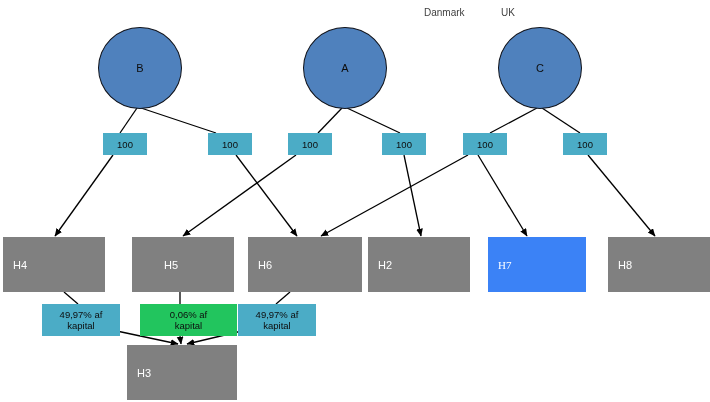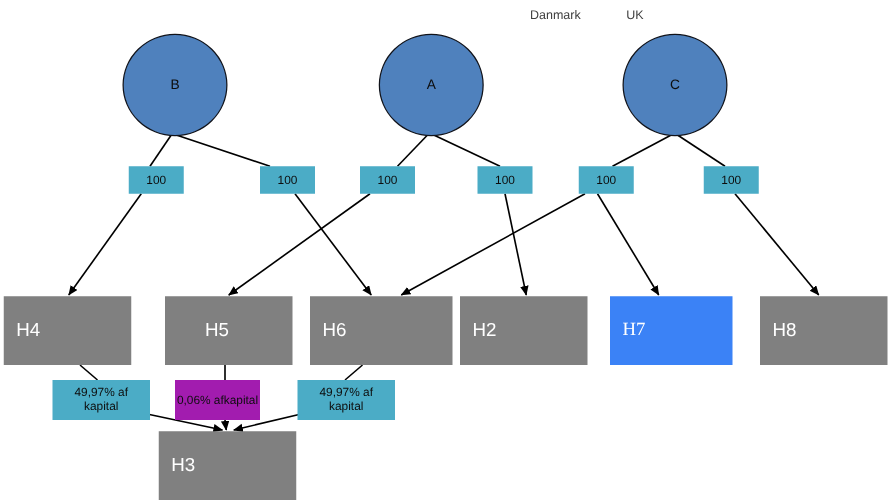--- a/index.html
+++ b/index.html
@@ -17,21 +17,21 @@
   .circle{
     border-radius:50%;
     background:#4F81BD;
     border:1.4px solid #11131a;
     display:flex;align-items:center;justify-content:center;
     font-size:11px;color:#0d0d0d;
   }
   .entity{
     background:#808080;
     display:flex;align-items:center;
-    font-size:15px;color:#ffffff;
+    font-size:11px;color:#ffffff;
     padding-left:10px;
   }
   .edgelabel{
     background:#4BACC6;
     display:flex;align-items:center;justify-content:center;
     font-size:9.5px;color:#0d0d0d;
     text-align:right;line-height:11px;
   }
   .region-label{
     position:absolute;
@@ -129,21 +129,21 @@
       </div>
       <div class="node edgelabel" style="left: 563px; top: 133px; width: 44px; height: 22px; background: rgb(75, 172, 198);">
         <span>100</span>
       </div>
     </div>
   <div id="capital-group">
       <div class="node edgelabel" style="left: 42px; top: 304px; width: 78px; height: 32px; background: rgb(75, 172, 198); flex-direction: column;">
         <span>49,97% af</span>
         <span>kapital</span>
       </div>
-      <div class="node edgelabel" style="left: 140px; top: 304px; width: 68px; height: 32px; background: #a21caf; flex-direction: row;">
+      <div class="node edgelabel" style="left: 140px; top: 304px; width: 97px; height: 32px; background: #22c55e; flex-direction: column;">
         <span>0,06% af</span>
         <span>kapital</span>
       </div>
       <div class="node edgelabel" style="left: 238px; top: 304px; width: 78px; height: 32px; background: rgb(75, 172, 198); flex-direction: column;">
         <span>49,97% af</span>
         <span>kapital</span>
       </div>
     </div>
 
 </div>

